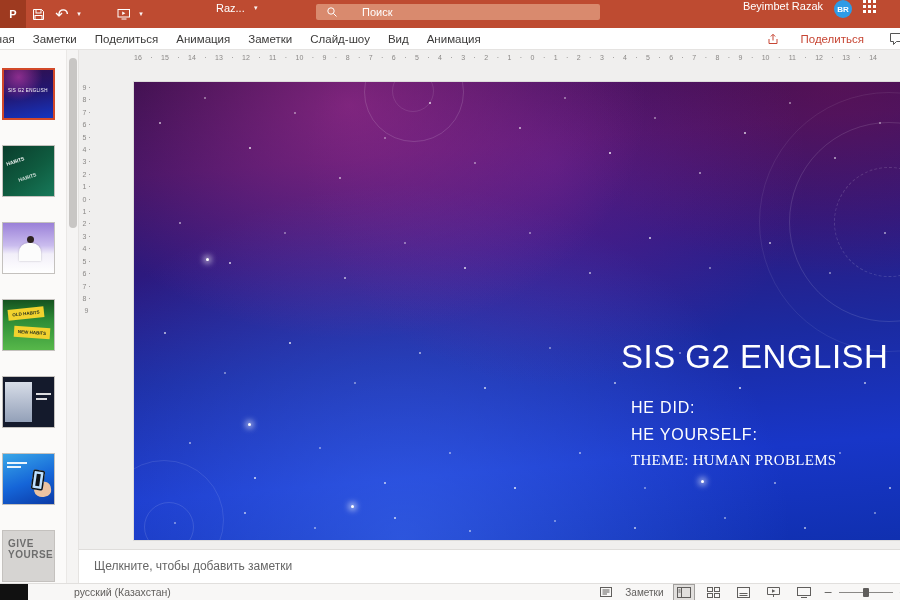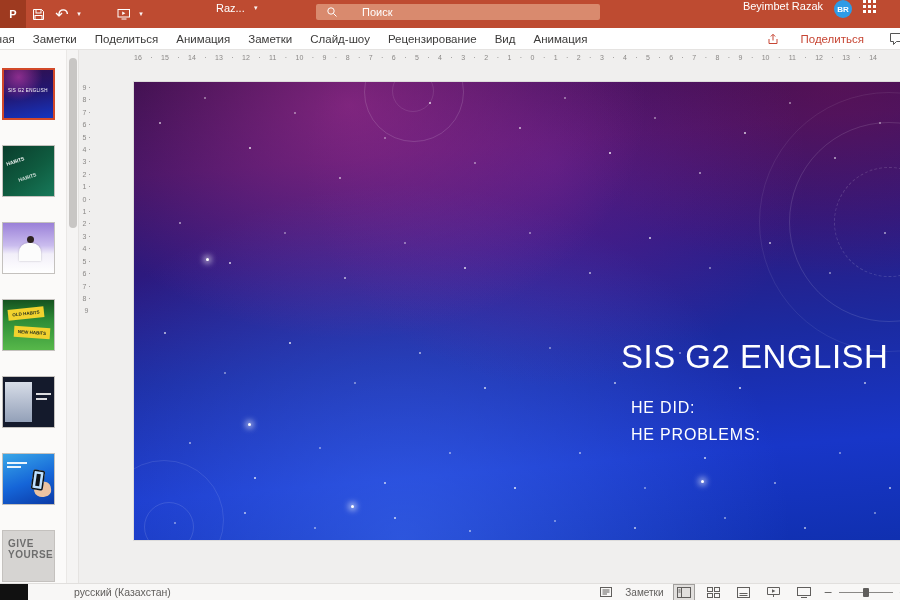--- a/index.html
+++ b/index.html
@@ -169,21 +169,20 @@
   </div>
 
   <div class="tabbar">
     <div class="tabs">
       <div class="tab">Главная</div>
       <div class="tab">Заметки</div>
       <div class="tab">Поделиться</div>
       <div class="tab">Анимация</div>
       <div class="tab">Заметки</div>
       <div class="tab">Слайд-шоу</div>
-      <div class="tab">Рецензирование</div>
       <div class="tab">Вид</div>
       <div class="tab">Анимация</div>
     </div>
     <div class="share-btn">
       <svg width="12" height="12" viewBox="0 0 12 12" fill="none" stroke="#C74634">
           <path d="M2 6 v4.5 h8 V6"></path>
           <path d="M6 1.5 v6"></path>
           <path d="M3.8 3.5 L6 1.3 l2.2 2.2"></path>
         </svg>
       <span>Поделиться</span>
@@ -245,23 +244,27 @@
       <div class="ring r1"></div>
       <div class="ring r1b"></div>
       <div class="ring r2"></div>
       <div class="ring r2b"></div>
       <div class="ring r2c"></div>
       <div class="ring r3"></div>
       <div class="ring r3b"></div>
 
       <div class="slide-title">SIS G2 ENGLISH</div>
       <div class="slide-line l1">HE DID:</div>
-      <div class="slide-line l2">HE PROBLEMS:</div>
-    </div>
-
+      <div class="slide-line l2">HE YOURSELF:</div>
+      <div class="slide-line l3">THEME: HUMAN PROBLEMS</div>
+    </div>
+
+    <div class="notes">
+      <span>Щелкните, чтобы добавить заметки</span>
+    </div>
   </div>
 
   <div class="statusbar">
     <div class="status-block"></div>
     <span class="lang">русский (Казахстан)</span>
 
     <div class="status-right">
       <div class="notes-toggle">
         <svg width="12" height="10" viewBox="0 0 12 10" stroke="#605E5C" fill="none">
             <rect x="0.5" y="0.5" width="11" height="9"></rect>

